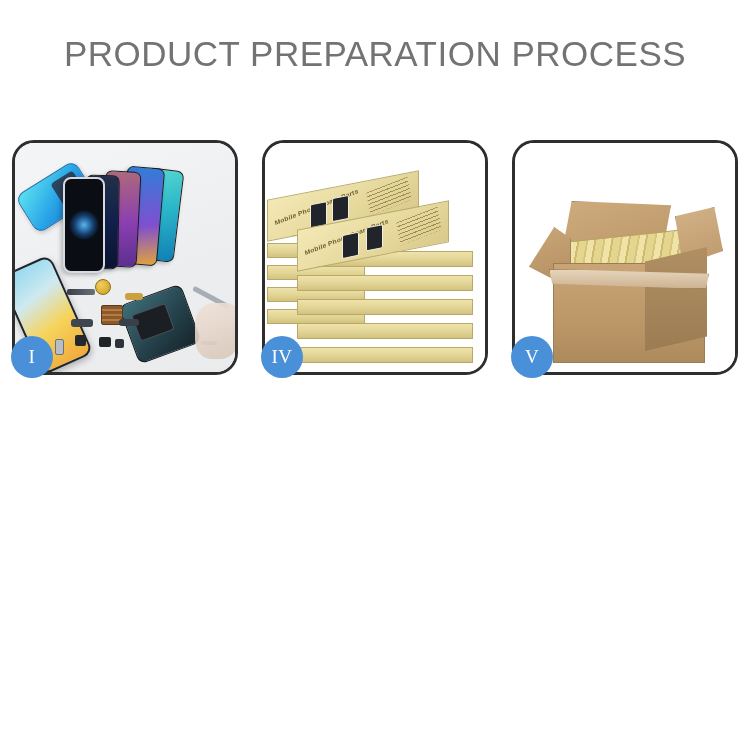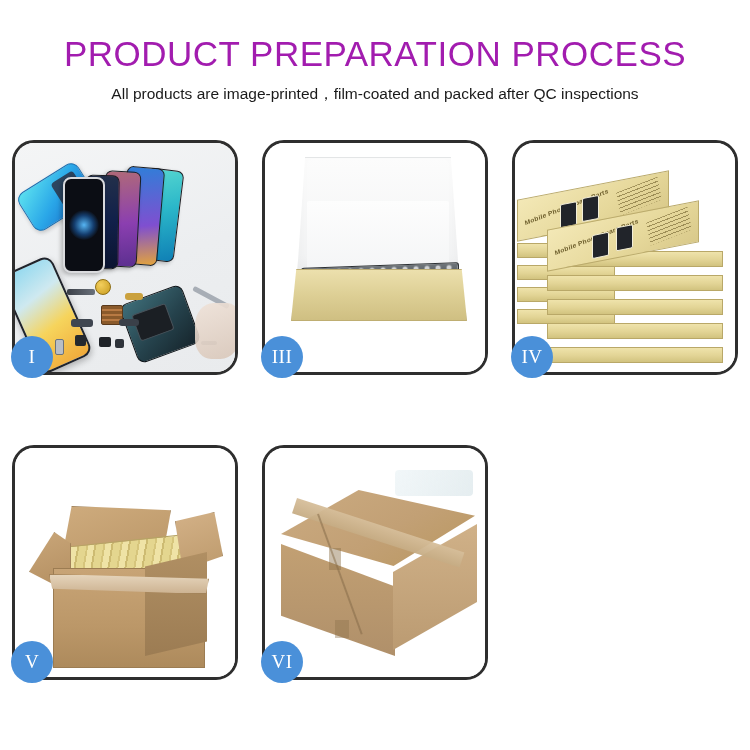--- a/index.html
+++ b/index.html
@@ -10,21 +10,21 @@
     overflow: hidden;
   }
   .page { position: relative; width: 750px; height: 750px; background:#fff; }
 
   
   .header { text-align: center; padding-top: 34px; }
   .title {
     font-size: 35px;
     letter-spacing: 0.5px;
     font-weight: 400;
-    color: #a21caf;
+    color: #737373;
     font-family: "Liberation Sans", sans-serif;
     white-space: nowrap;
   }
   .subtitle {
     margin-top: 10px;
     font-size: 15.5px;
     color: #1a1a1a;
     font-weight: 400;
     white-space: nowrap;
   }
@@ -308,21 +308,20 @@
     background: linear-gradient(120deg, rgba(240,246,248,.9), rgba(215,228,232,.65));
     border-radius: 4px; filter: blur(.4px); }
 </style>
 </head>
 <body>
 
 <div class="page">
 
   <div class="header">
     <div class="title">PRODUCT PREPARATION PROCESS</div>
-    <div class="subtitle">All products are image-printed，film-coated and packed after QC inspections</div>
   </div>
 
   <div class="grid">
 
     <div class="card">
       <div class="card-inner p1">
         <div class="ph-film"></div>
         <div class="ph ph-a"></div>
         <div class="ph ph-b"></div>
         <div class="ph ph-c"></div>
@@ -341,31 +340,20 @@
         <div class="part part-sq3"></div>
         <div class="part part-tray"></div>
         <div class="part part-screws"></div>
         <div class="part part-tool"></div>
         <div class="part-hand"></div>
       </div>
       <div class="badge">I</div>
     </div>
 
 
-    <div class="card">
-      <div class="card-inner p3">
-        <div class="k3-lid"></div>
-        <div class="k3-foam"></div>
-        <div class="k3-screen">
-          <div class="k3-dot"></div>
-        </div>
-        <div class="k3-tray"></div>
-      </div>
-      <div class="badge">III</div>
-    </div>
 
     <div class="card">
       <div class="card-inner p4">
         <div class="stack">
 
           <div class="sb" style="left:2px;  top:78px;  width:98px; height:15px;"></div>
           <div class="sb" style="left:2px;  top:100px; width:98px; height:15px;"></div>
           <div class="sb" style="left:2px;  top:122px; width:98px; height:15px;"></div>
           <div class="sb" style="left:2px;  top:144px; width:98px; height:15px;"></div>
           <div class="sb" style="left:2px;  top:166px; width:98px; height:15px;"></div>
@@ -401,28 +389,15 @@
         <div class="c5-fill"></div>
         <div class="flap flap-left"></div>
         <div class="flap flap-right"></div>
         <div class="c5-body"></div>
         <div class="c5-side"></div>
         <div class="flap flap-front"></div>
       </div>
       <div class="badge">V</div>
     </div>
 
-    <div class="card">
-      <div class="card-inner p6">
-        <div class="c6-wrap"></div>
-        <div class="c6-top"></div>
-        <div class="c6-left"></div>
-        <div class="c6-right"></div>
-        <div class="c6-tape"></div>
-        <div class="c6-seam"></div>
-        <div class="c6-notch1"></div>
-        <div class="c6-notch2"></div>
-      </div>
-      <div class="badge">VI</div>
-    </div>
 
   </div>
 </div>
 
 </body></html>

